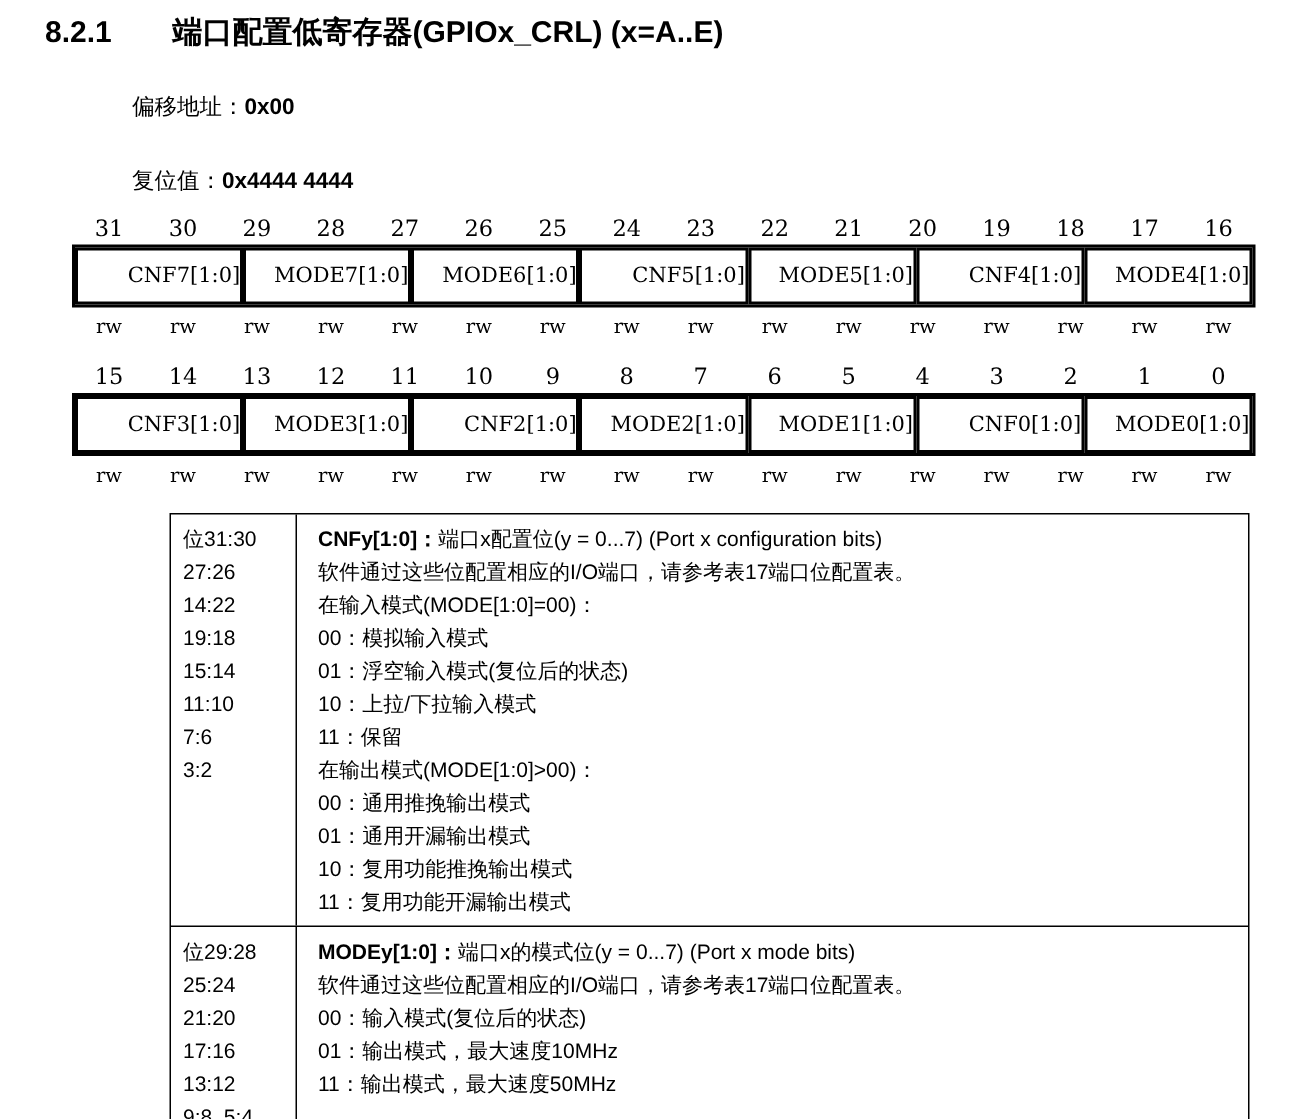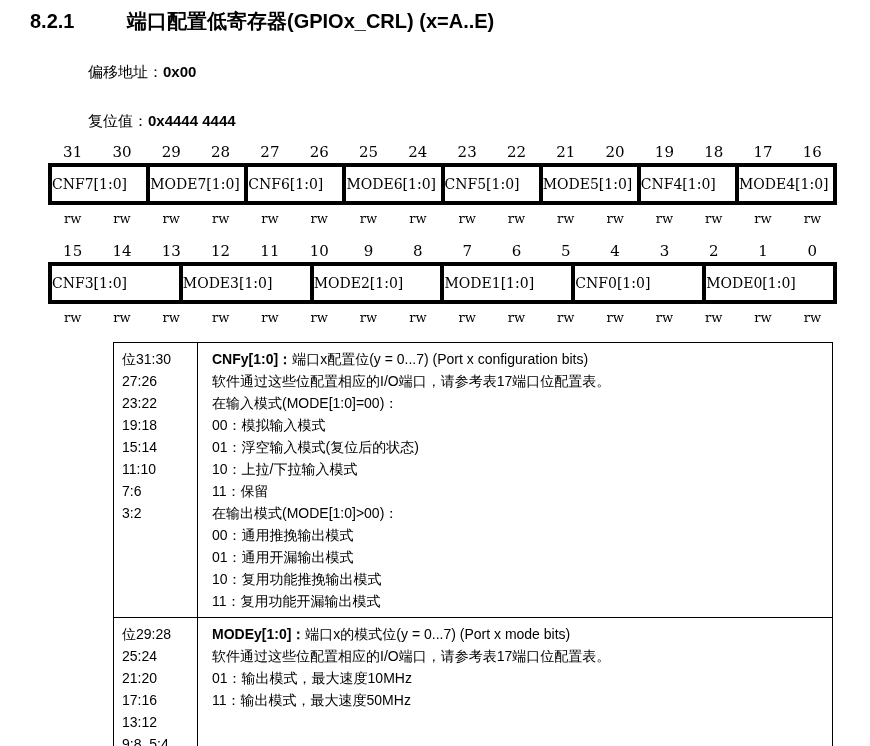--- a/index.html
+++ b/index.html
@@ -13,42 +13,41 @@
     font-family: "Liberation Sans", sans-serif;
     overflow: hidden;
   }
   
   .heading {
     display: flex;
     align-items: baseline;
     margin: 8px 0 0 30px;
     font-size: 20px;
     font-weight: bold;
-    gap: 12px;
   }
   .sec-num { width: 85px; flex: 0 0 85px; }
   
   .meta { margin: 14px 0 0 88px; font-size: 15px; }
   .meta-line { line-height: 25px; margin-top: 24px; }
   .meta-line .val { font-weight: bold; }
   
   .reg-group { margin: 10px 12px 0 48px; width: 789px; }
   .reg-group.second { margin-top: 13px; }
   .bitnums, .access {
     display: grid;
     grid-template-columns: repeat(16, 1fr);
     font-family: "DejaVu Serif", serif;
   }
   .bitnums { font-size: 15px; height: 20px; }
   .bitnums span { text-align: center; }
   .fields { display: flex; border: 2px solid #000; }
   .fcell {
     flex: 1 1 0;
     border: 2px solid #000;
-    text-align: left;
+    text-align: right;
     font-family: "DejaVu Serif", serif;
     font-size: 14px;
     padding: 9px 0;
     white-space: nowrap;
   }
   .access { margin-top: 6px; font-size: 13px; height: 18px; }
   .access span { text-align: center; }
   
   .desc-table {
     margin: 14px 0 0 113px;
@@ -106,21 +105,20 @@
         <span>21</span>
         <span>20</span>
         <span>19</span>
         <span>18</span>
         <span>17</span>
         <span>16</span>
       </div>
     <div class="fields">
         <div class="fcell">CNF7[1:0]</div>
         <div class="fcell">MODE7[1:0]</div>
-        <div class="fcell">CNF6[1:0]</div>
         <div class="fcell">MODE6[1:0]</div>
         <div class="fcell">CNF5[1:0]</div>
         <div class="fcell">MODE5[1:0]</div>
         <div class="fcell">CNF4[1:0]</div>
         <div class="fcell">MODE4[1:0]</div>
       </div>
     <div class="access">
         <span>rw</span>
         <span>rw</span>
         <span>rw</span>
@@ -155,20 +153,21 @@
         <span>5</span>
         <span>4</span>
         <span>3</span>
         <span>2</span>
         <span>1</span>
         <span>0</span>
       </div>
     <div class="fields">
         <div class="fcell">CNF3[1:0]</div>
         <div class="fcell">MODE3[1:0]</div>
+        <div class="fcell">CNF2[1:0]</div>
         <div class="fcell">MODE2[1:0]</div>
         <div class="fcell">MODE1[1:0]</div>
         <div class="fcell">CNF0[1:0]</div>
         <div class="fcell">MODE0[1:0]</div>
       </div>
     <div class="access">
         <span>rw</span>
         <span>rw</span>
         <span>rw</span>
         <span>rw</span>
@@ -186,21 +185,21 @@
         <span>rw</span>
       </div>
   </div>
 
   <div class="desc-table">
 
     <div class="desc-row">
       <div class="bits-col">
           <div>位31:30</div>
           <div>27:26</div>
-          <div>23:22</div>
+          <div>14:22</div>
           <div>19:18</div>
           <div>15:14</div>
           <div>11:10</div>
           <div>7:6</div>
           <div>3:2</div>
         </div>
       <div class="desc-col">
         <div>
           <span class="fname">CNFy[1:0]：</span><span>端口x配置位(y = 0...7) (Port x configuration bits)</span>
         </div>
@@ -229,20 +228,21 @@
           <div>13:12</div>
           <div>9:8, 5:4</div>
           <div>1:0</div>
         </div>
       <div class="desc-col">
         <div>
           <span class="fname">MODEy[1:0]：</span><span>端口x的模式位(y = 0...7) (Port x mode bits)</span>
         </div>
         <div>
             <div>软件通过这些位配置相应的I/O端口，请参考表17端口位配置表。</div>
+            <div>00：输入模式(复位后的状态)</div>
             <div>01：输出模式，最大速度10MHz</div>
             <div>11：输出模式，最大速度50MHz</div>
           </div>
       </div>
     </div>
 
   </div>
 </div>
 
 </body></html>

